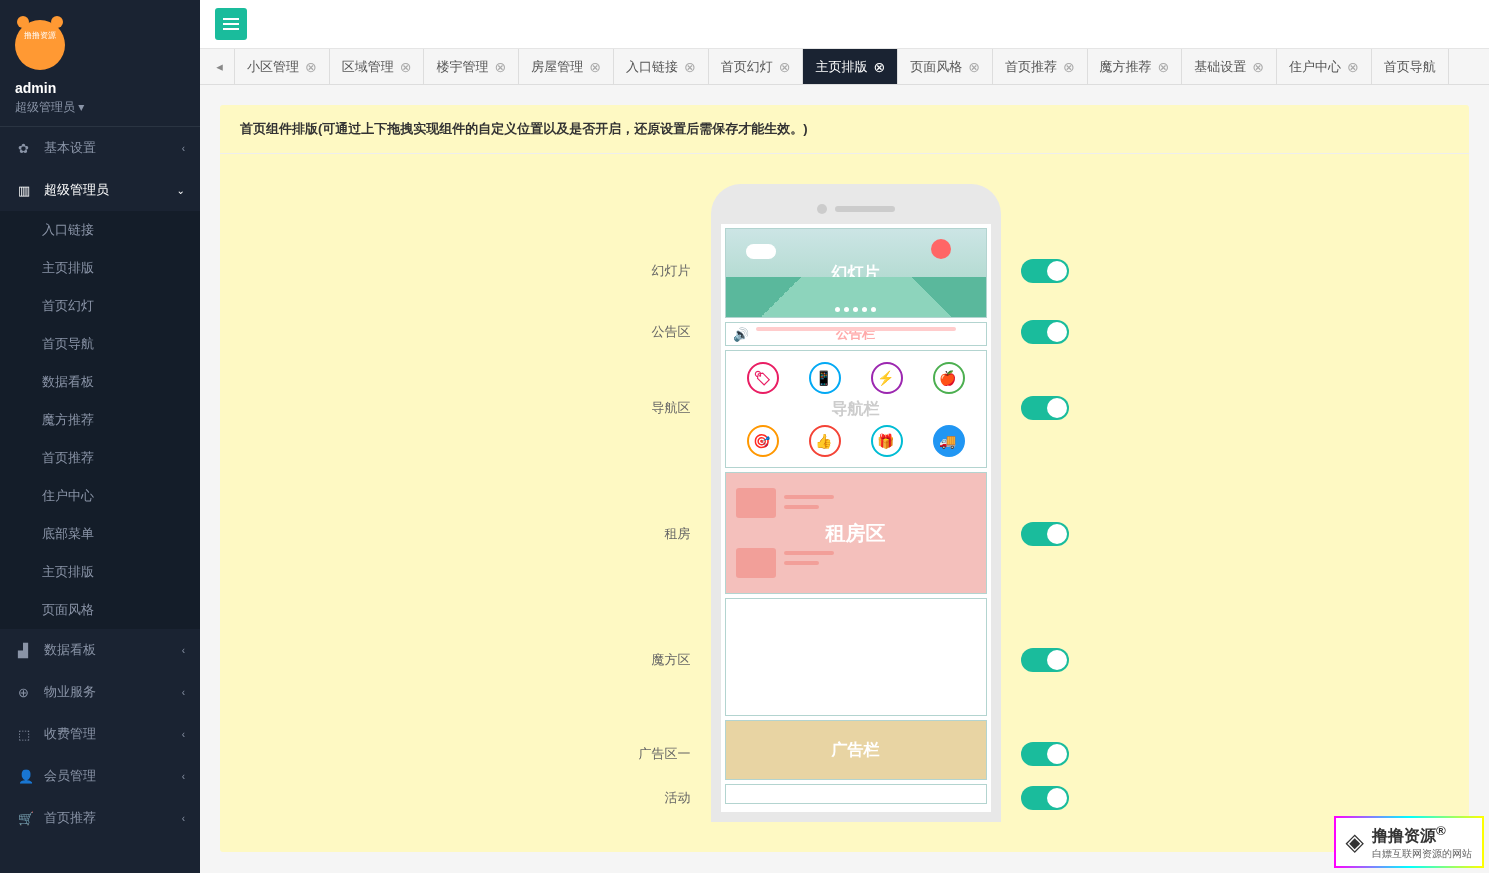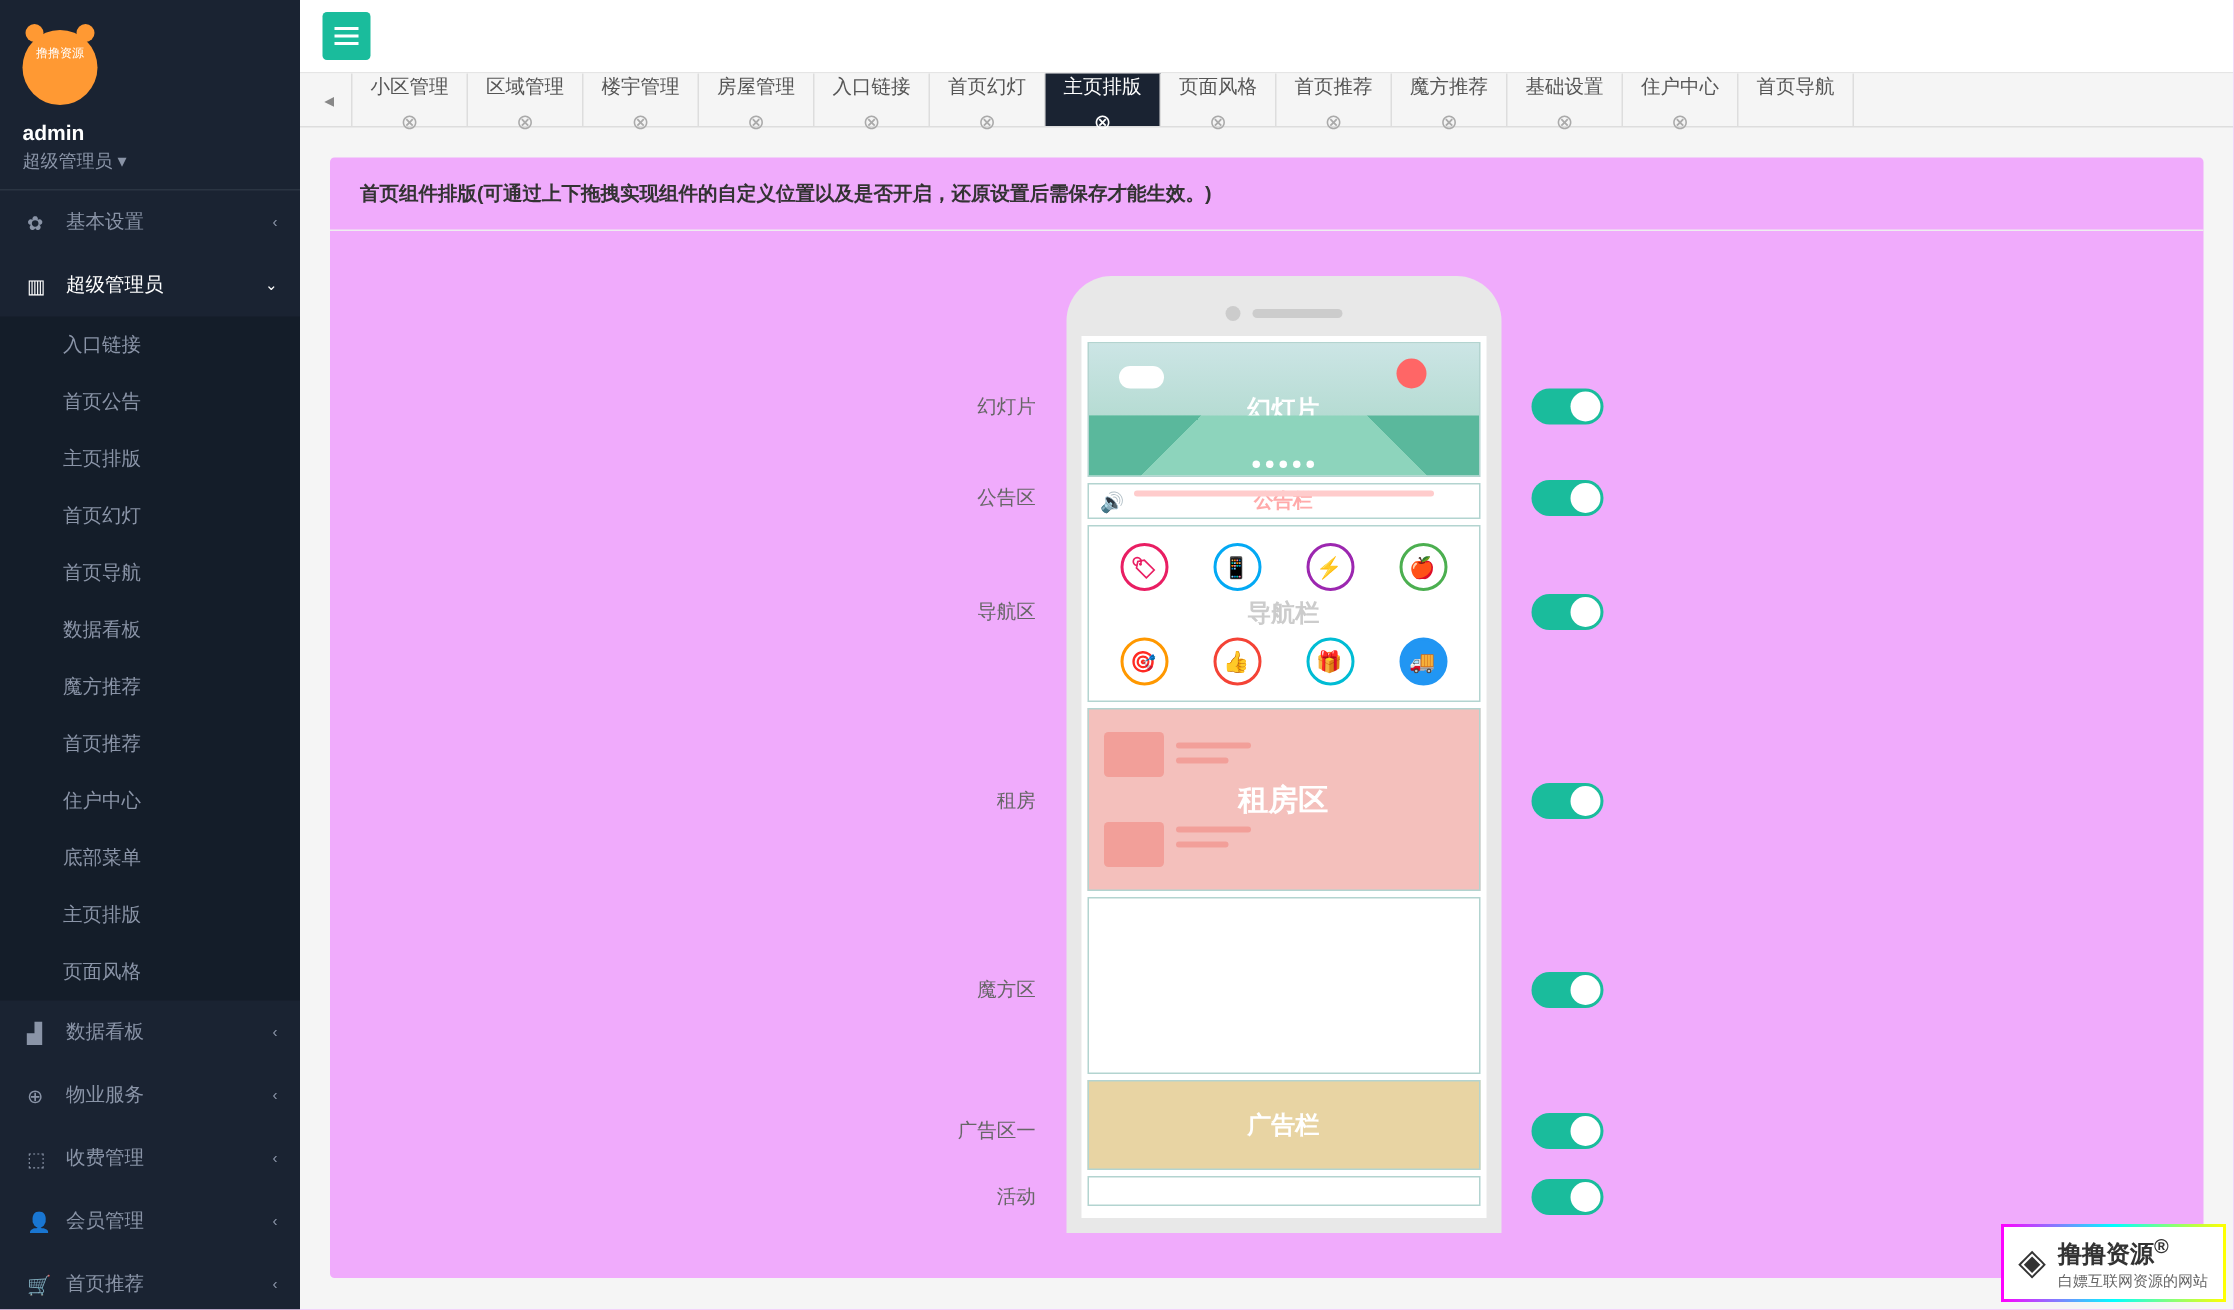--- a/index.html
+++ b/index.html
@@ -25,27 +25,27 @@
 .nav-sub-item { padding: 10px 15px 10px 42px; cursor: pointer; color: #8a94a7; }
 
 
 .main { flex: 1; display: flex; flex-direction: column; overflow: hidden; }
 .topbar { background: #fff; padding: 8px 15px; border-bottom: 1px solid #e5e5e5; }
 .menu-toggle { width: 32px; height: 32px; background: #1abc9c; border: none; border-radius: 3px; color: #fff; cursor: pointer; display: flex; flex-direction: column; justify-content: center; align-items: center; gap: 3px; }
 .menu-toggle span { width: 16px; height: 2px; background: #fff; }
 
 .tabs { background: #f5f5f5; border-bottom: 1px solid #ddd; display: flex; align-items: stretch; height: 36px; padding-left: 5px; }
 .tab-back { width: 30px; display: flex; align-items: center; justify-content: center; color: #888; border-right: 1px solid #ddd; cursor: pointer; }
-.tab { padding: 0 12px; display: flex; align-items: center; border-right: 1px solid #ddd; cursor: pointer; color: #555; font-size: 13px; gap: 6px; white-space: nowrap; flex-direction: column; }
+.tab { padding: 0 12px; display: flex; align-items: center; border-right: 1px solid #ddd; cursor: pointer; color: #555; font-size: 13px; gap: 6px; white-space: nowrap; }
 .tab.active { background: #1a2332; color: #fff; }
 .tab .close { color: #aaa; font-size: 14px; }
 .tab .close.active-close { color: #fff; }
 
 .content { flex: 1; padding: 20px; overflow: auto; }
-.panel { background: #f0abfc; border-radius: 3px; }
+.panel { background: #fef9c3; border-radius: 3px; }
 .panel-header { padding: 15px 20px; border-bottom: 1px solid #eee; font-weight: bold; color: #333; }
 .panel-body { padding: 30px 20px; display: flex; justify-content: center; }
 
 .layout-editor { display: flex; gap: 20px; align-items: flex-start; }
 .labels-col { display: flex; flex-direction: column; text-align: right; color: #666; width: 70px; }
 .labels-col div { display: flex; align-items: center; justify-content: flex-end; }
 .phone { width: 290px; background: #e8e8e8; border-radius: 30px 30px 0 0; padding: 10px; }
 .phone-top { height: 30px; display: flex; align-items: center; justify-content: center; gap: 8px; }
 .phone-dot { width: 10px; height: 10px; border-radius: 50%; background: #ccc; }
 .phone-speaker { width: 60px; height: 6px; border-radius: 3px; background: #ccc; }
@@ -108,21 +108,20 @@
         <span>基本设置</span>
         <span class="chevron">‹</span>
       </div>
       <div class="nav-item expanded">
         <span class="icon">▥</span>
         <span>超级管理员</span>
         <span class="chevron">⌄</span>
       </div>
       <div class="nav-sub">
         <div class="nav-sub-item">入口链接</div>
-        <div class="nav-sub-item">首页公告</div>
         <div class="nav-sub-item">主页排版</div>
         <div class="nav-sub-item">首页幻灯</div>
         <div class="nav-sub-item">首页导航</div>
         <div class="nav-sub-item">数据看板</div>
         <div class="nav-sub-item">魔方推荐</div>
         <div class="nav-sub-item">首页推荐</div>
         <div class="nav-sub-item">住户中心</div>
         <div class="nav-sub-item">底部菜单</div>
         <div class="nav-sub-item">主页排版</div>
         <div class="nav-sub-item">页面风格</div>

